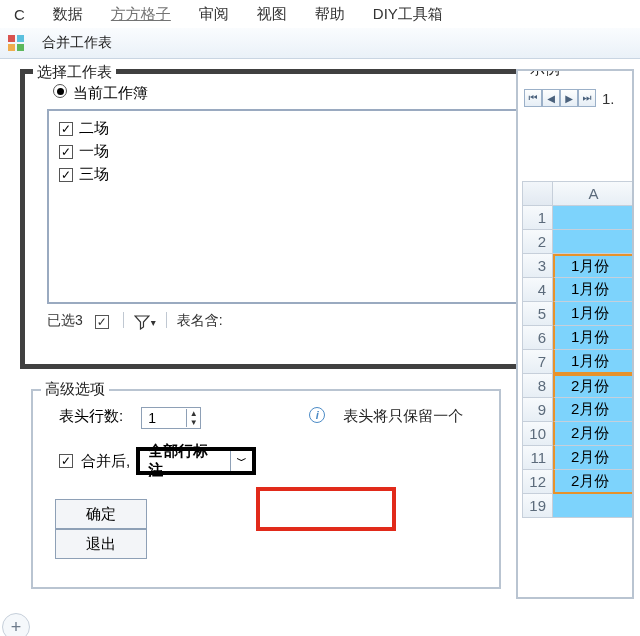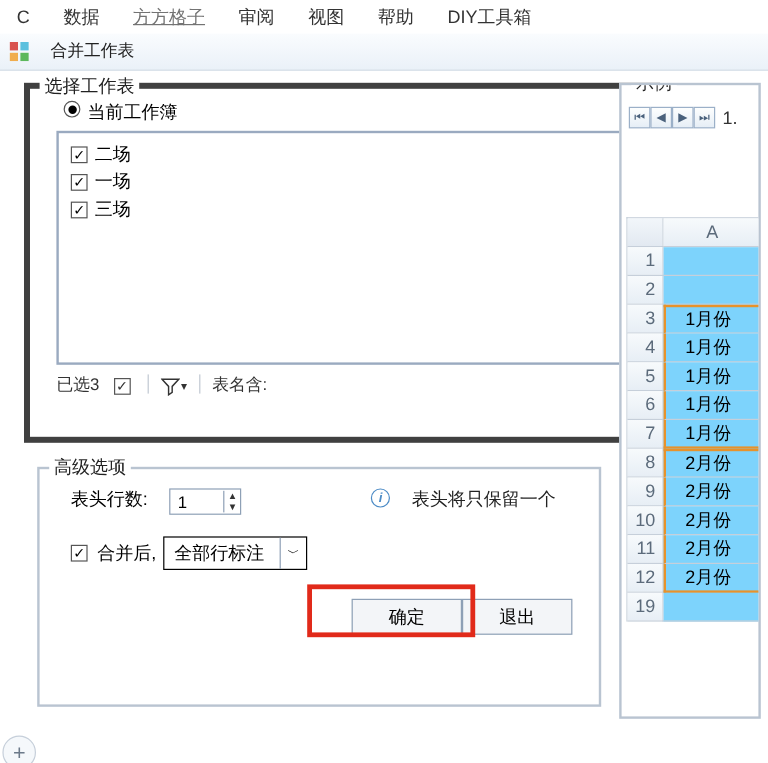--- a/index.html
+++ b/index.html
@@ -31,25 +31,25 @@
   .vsep { width:1px; height:16px; background:#c0c8d2; margin:0 2px;}
   
   .adv-row { display:flex; align-items:flex-start; font-size:15px; padding:16px 18px 4px 26px; gap:18px; position:relative;}
   .numbox { width:60px; height:22px; border:1px solid #8ea0b6; background:#fff; display:flex; align-items:center; }
   .numbox .v { flex:1; padding:0 6px; font-size:14px;}
   .spin { width:14px; display:flex; flex-direction:column; border-left:1px solid #8ea0b6;}
   .spin .ar { flex:1; display:flex; align-items:center; justify-content:center; font-size:8px; color:#333;}
   .info-ico { width:16px; height:16px; border:1px solid #4c8bc6; border-radius:50%; color:#4c8bc6; font-size:11px; font-style:italic; display:flex; align-items:center; justify-content:center; font-weight:bold;}
   .info-txt { color:#222; font-size:15px; }
   .adv-row2 { display:flex; align-items:center; font-size:15px; padding:14px 18px 6px 26px; gap:6px;}
-  .selectbox { width:120px; height:28px; border:1px solid #000000; display:flex; align-items:center; background:#fff;}
+  .selectbox { width:120px; height:28px; border:4px solid #000000; display:flex; align-items:center; background:#fff;font-weight:bold;}
   .selectbox .sv { flex:1; padding:0 8px; font-size:15px;}
   .selectbox .dd { width:22px; height:100%; display:flex; align-items:center; justify-content:center; border-left:1px solid #8ea0b6; font-size:10px;}
   .red-mark { position:absolute; left:256px; top:428px; width:140px; height:44px; border:4px solid #e12a1a; pointer-events:none;}
-  .btn-row { display:flex; justify-content:flex-end; padding:18px 22px 0 22px;}
+  .btn-row { display:flex; justify-content:space-between; padding:18px 22px 0 22px;flex-direction:column;}
   .btn { width:92px; height:30px; border:1px solid #8ea0b6; background:#f3f5f8; display:flex; align-items:center; justify-content:center; font-size:15px;}
   
   .tabnav { margin:18px 0 0 6px; display:flex; align-items:center; gap:0; font-size:12px;}
   .nav-b { width:18px; height:18px; border:1px solid #9bb0c8; background:linear-gradient(#fdfefe,#e6eef6); display:flex; align-items:center; justify-content:center; color:#4a617c; font-size:10px;}
   .nav-lab { margin-left:6px; font-size:15px; color:#333; }
   .sheet { position:absolute; left:4px; top:110px; border:1px solid #c6cfda; border-right:0; border-bottom:0; font-size:15px;}
   .srow { display:flex; height:24px;}
   .hcell, .rcell, .dcell { border-right:1px solid #c6cfda; border-bottom:1px solid #c6cfda; display:flex; align-items:center;}
   .hcell { background:linear-gradient(#f7fafc,#e7eef5); justify-content:center; color:#5c6b7b;}
   .rcell { background:linear-gradient(#f7fafc,#e7eef5); justify-content:flex-end; padding-right:6px; color:#5c6b7b; width:30px;}

